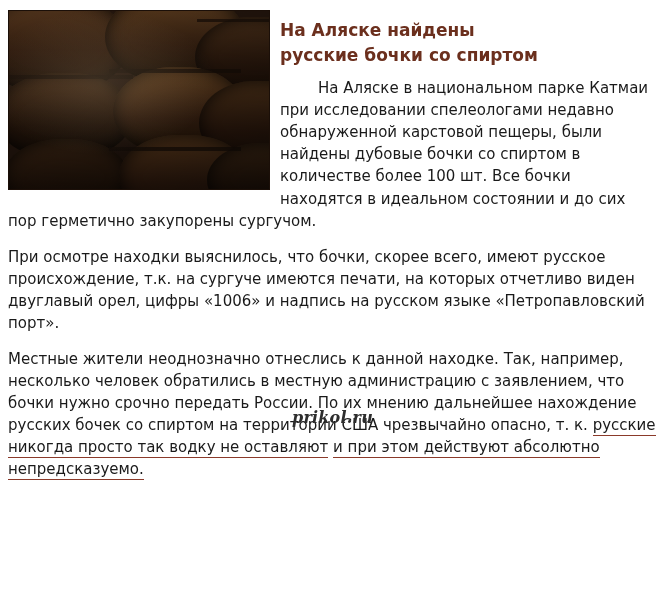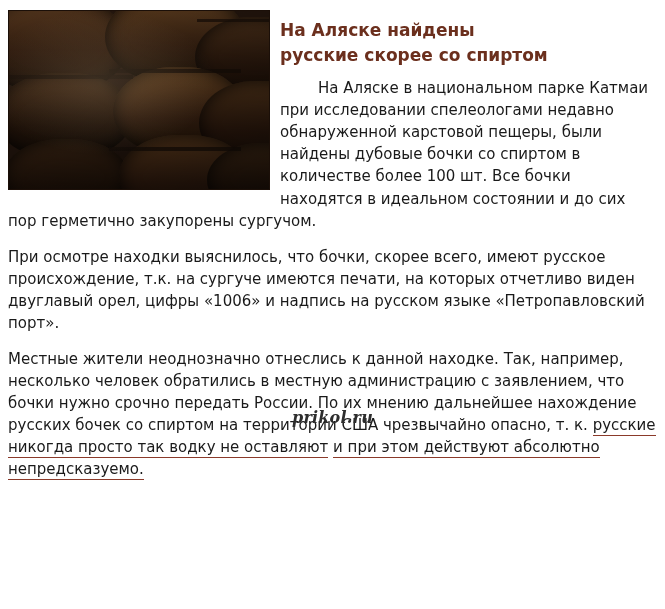--- a/index.html
+++ b/index.html
@@ -126,21 +126,21 @@
       <div class="barrel" style="left:198px; top:132px; width:116px; height:74px; background:linear-gradient(180deg,#5a3a1e,#2e1a0d 60%,#180e06);"></div>
       <div class="hoop" style="left:100px; top:58px; width:132px; height:4px;"></div>
       <div class="hoop" style="left:100px; top:136px; width:132px; height:4px;"></div>
       <div class="hoop" style="left:-14px; top:64px; width:138px; height:4px;"></div>
       <div class="hoop" style="left:188px; top:8px; width:120px; height:3px;"></div>
       <div class="vignette"></div>
     </div>
 
     <div class="headline">
       <span class="hl-line">На Аляске найдены</span>
-      <span class="hl-line">русские скорее со спиртом</span>
+      <span class="hl-line">русские бочки со спиртом</span>
     </div>
 
     <div class="body-text">
       <p class="para-1"><span class="indent"></span><span>На Аляске в национальном парке Катмаи при исследовании спелеологами недавно обнаруженной карстовой пещеры, были найдены дубовые бочки со спиртом в количестве более 100 шт. Все бочки находятся в идеальном состоянии и до сих пор герметично закупорены сургучом.</span></p>
       <div class="clear"></div>
       <p>При осмотре находки выяснилось, что бочки, скорее всего, имеют русское происхождение, т.к. на сургуче имеются печати, на которых отчетливо виден двуглавый орел, цифры «1006» и надпись на русском языке «Петропавловский порт».</p>
       <p><span>Местные жители неоднозначно отнеслись к данной находке. Так, например, несколько человек обратились в местную администрацию с заявлением, что бочки нужно срочно передать России. По их мнению дальнейшее нахождение русских бочек со спиртом на территории США чрезвычайно опасно, т. к. </span><span class="u-line">русские никогда просто так водку не оставляют</span> <span class="u-line">и при этом действуют абсолютно непредсказуемо.</span></p>
     </div>
 
   </div>

